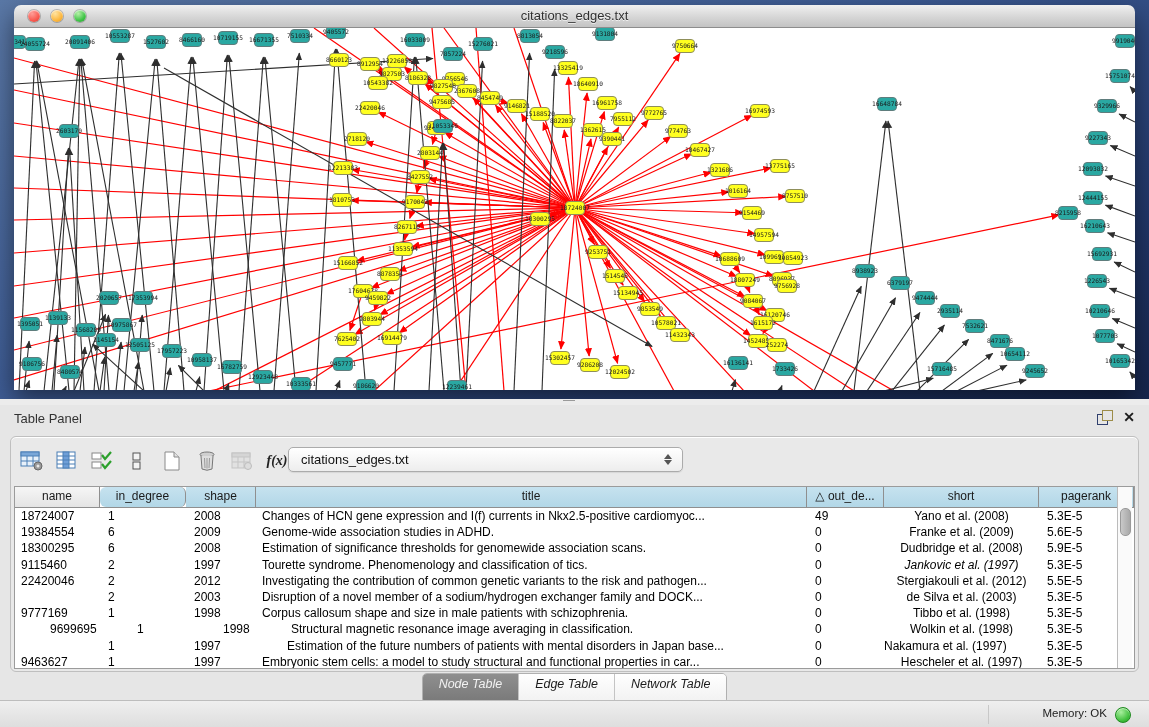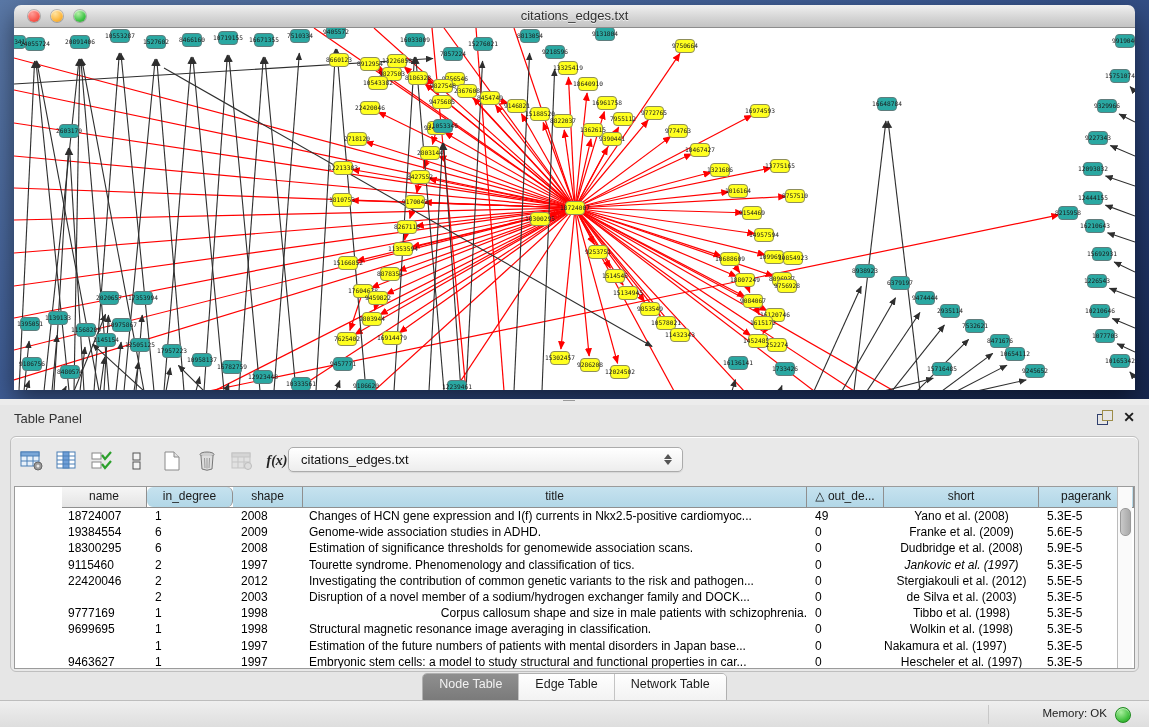--- a/index.html
+++ b/index.html
@@ -43,38 +43,38 @@
   .combo{position:absolute;left:277px;top:10px;width:393px;height:23px;background:linear-gradient(#ffffff,#ededed);
          border:1px solid #ababab;border-radius:5px;box-shadow:0 1px 1px rgba(0,0,0,.08);
          display:flex;align-items:center;}
   .combo-text{flex:1;padding-left:12px;font-size:13px;color:#111;}
   .combo-arrows{width:20px;display:flex;flex-direction:column;align-items:center;gap:1px;padding-right:4px;}
   .arr{width:0;height:0;border-left:4px solid transparent;border-right:4px solid transparent;}
   .arr.up{border-bottom:5px solid #555;}
   .arr.dn{border-top:5px solid #555;}
   
   .tbl{position:absolute;left:3px;top:49px;width:1121px;height:183px;background:#fff;
-       border:1px solid #9b9b9b;box-sizing:border-box;overflow:hidden;padding-left:47px;}
+       border:1px solid #9b9b9b;box-sizing:border-box;overflow:hidden;}
   .thead{display:flex;height:20px;border-bottom:1px solid #8f8f8f;}
   .th{box-sizing:border-box;height:20px;line-height:19px;text-align:center;font-size:12px;color:#1a1a1a;
       background:linear-gradient(#f6f6f6,#e4e4e4);border-right:1px solid #8f8f8f;overflow:hidden;white-space:nowrap;}
   .th.shared{background:linear-gradient(#c6e2ef,#b2d7e7);}
   .tbody{position:relative;}
   .tr{display:flex;height:16.2px;}
   .td{box-sizing:border-box;font-size:12px;color:#000;line-height:16px;white-space:nowrap;overflow:hidden;}
   .vscroll{position:absolute;right:2px;top:0;width:14px;height:181px;background:#fafafa;
            border-left:1px solid #bbb;}
   .vthumb{position:absolute;left:2px;top:21px;width:9px;height:26px;border-radius:5px;
           background:linear-gradient(90deg,#c9c9c9,#a8a8a8);border:1px solid #9a9a9a;}
   
   .tabs{position:absolute;left:0;top:268px;width:1149px;display:flex;justify-content:center;}
   .tabwrap{display:flex;border:1px solid #b0b0b0;border-radius:5px;overflow:hidden;
            box-shadow:0 1px 0 rgba(255,255,255,.8);}
   .tab{height:29px;line-height:21px;padding:0 16px;font-size:12.5px;background:linear-gradient(#ffffff,#f1f1f1);
-       color:#1c1c1c;border-right:1px solid #c4c4c4;}
+       color:#1c1c1c;border-right:1px solid #c4c4c4;font-style:italic;}
   .tab:last-child{border-right:none;}
   .tab.sel{background:linear-gradient(#8f8f8f,#787878);color:#f2f2f2;}
   
   .statusbar{position:absolute;left:0;top:700px;width:1149px;height:27px;
              background:linear-gradient(#efefef,#dddddd);border-top:1px solid #bdbdbd;}
   .statussep{position:absolute;right:160px;top:4px;bottom:4px;width:1px;background:#c8c8c8;}
   .memory{position:absolute;right:42px;top:6px;font-size:11.5px;color:#222;}
   .memdot{position:absolute;right:18px;top:6px;width:14px;height:14px;border-radius:50%;
           background:radial-gradient(circle at 35% 30%,#a9ef9e,#3fbf3c 65%,#259421);
           border:1px solid #1d8a1d;box-shadow:inset 0 1px 1px rgba(255,255,255,.6);}
@@ -690,39 +690,39 @@
             <div class="td" style="width: 70px; padding-left: 8px;">2003</div>
             <div class="td" style="width: 513px; flex: 1 1 0%; padding-left: 6px;">Disruption of a novel member of a sodium/hydrogen exchanger family and DOCK...</div>
             <div class="td" style="width: 77px; padding-left: 8px;">0</div>
             <div class="td" style="width: 155px; text-align: center;">de Silva et al. (2003)</div>
             <div class="td" style="width: 95px; padding-left: 8px;">5.3E-5</div>
           </div>
           <div class="tr">
             <div class="td" style="width: 85px; padding-left: 6px;">9777169</div>
             <div class="td" style="width: 86px; padding-left: 8px;">1</div>
             <div class="td" style="width: 70px; padding-left: 8px;">1998</div>
-            <div class="td" style="width: 513px; flex: 1 1 0%; padding-left: 6px; text-align: right;">Corpus callosum shape and size in male patients with schizophrenia.</div>
+            <div class="td" style="width: 513px; flex: 1 1 0%; padding-left: 6px;">Corpus callosum shape and size in male patients with schizophrenia.</div>
             <div class="td" style="width: 77px; padding-left: 8px;">0</div>
             <div class="td" style="width: 155px; text-align: center;">Tibbo et al. (1998)</div>
             <div class="td" style="width: 95px; padding-left: 8px;">5.3E-5</div>
           </div>
           <div class="tr">
-            <div class="td" style="width: 85px; padding-left: 6px;">9699695</div>
+            <div class="td" style="width: 85px; padding-left: 6px; margin-left: 29px;">9699695</div>
             <div class="td" style="width: 86px; padding-left: 8px;">1</div>
             <div class="td" style="width: 70px; padding-left: 8px;">1998</div>
             <div class="td" style="width: 513px; flex: 1 1 0%; padding-left: 6px;">Structural magnetic resonance image averaging in classification.</div>
             <div class="td" style="width: 77px; padding-left: 8px;">0</div>
             <div class="td" style="width: 155px; text-align: center;">Wolkin et al. (1998)</div>
             <div class="td" style="width: 95px; padding-left: 8px;">5.3E-5</div>
           </div>
           <div class="tr">
             <div class="td" style="width: 85px; padding-left: 6px; margin-top: 40px;">9465546</div>
             <div class="td" style="width: 86px; padding-left: 8px;">1</div>
             <div class="td" style="width: 70px; padding-left: 8px;">1997</div>
-            <div class="td" style="width: 513px; flex: 1 1 0%; padding-left: 6px;">Estimation of the future numbers of patients with mental disorders in Japan base...</div>
+            <div class="td" style="width: 513px; flex: 1 1 0%; padding-left: 6px; margin-left: 25px;">Estimation of the future numbers of patients with mental disorders in Japan base...</div>
             <div class="td" style="width: 77px; padding-left: 8px;">0</div>
             <div class="td" style="width: 155px; text-align: left;">Nakamura et al. (1997)</div>
             <div class="td" style="width: 95px; padding-left: 8px;">5.3E-5</div>
           </div>
           <div class="tr">
             <div class="td" style="width: 85px; padding-left: 6px;">9463627</div>
             <div class="td" style="width: 86px; padding-left: 8px;">1</div>
             <div class="td" style="width: 70px; padding-left: 8px;">1997</div>
             <div class="td" style="width: 513px; flex: 1 1 0%; padding-left: 6px;">Embryonic stem cells: a model to study structural and functional properties in car...</div>
             <div class="td" style="width: 77px; padding-left: 8px;">0</div>

